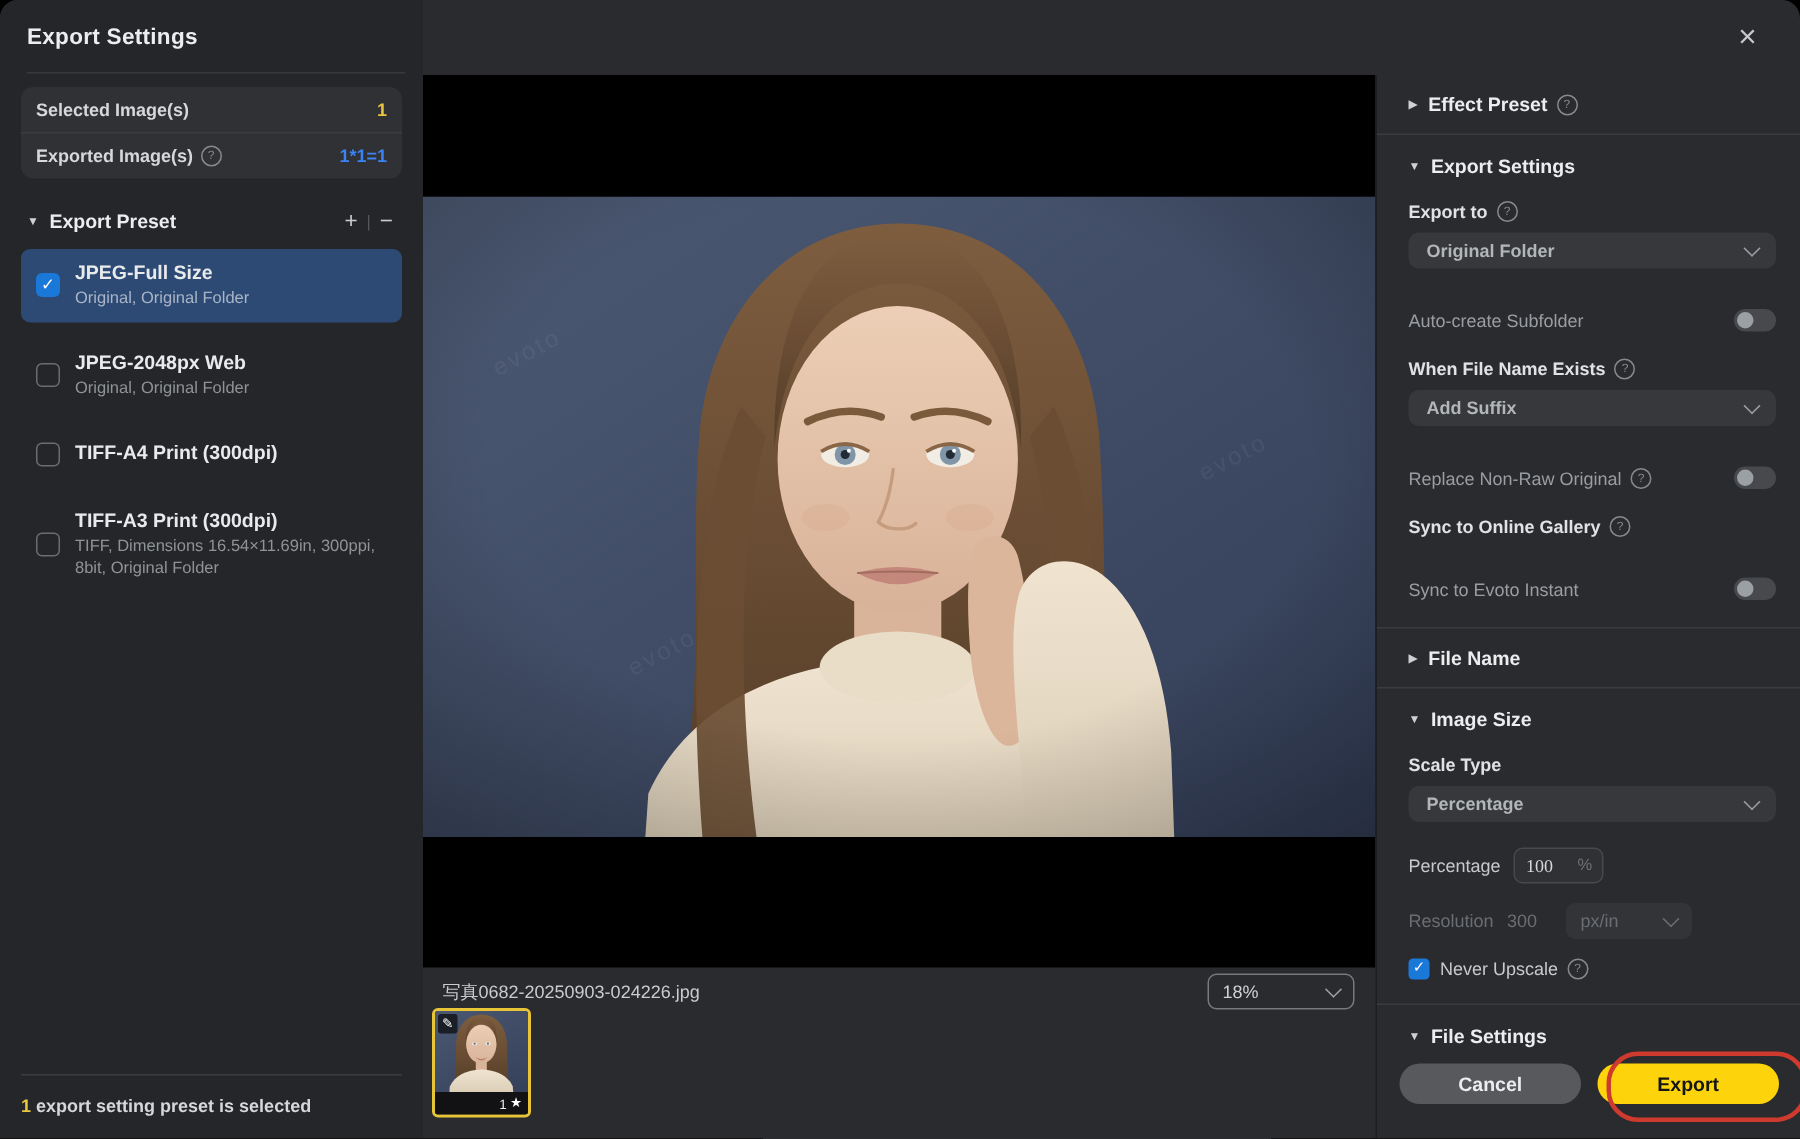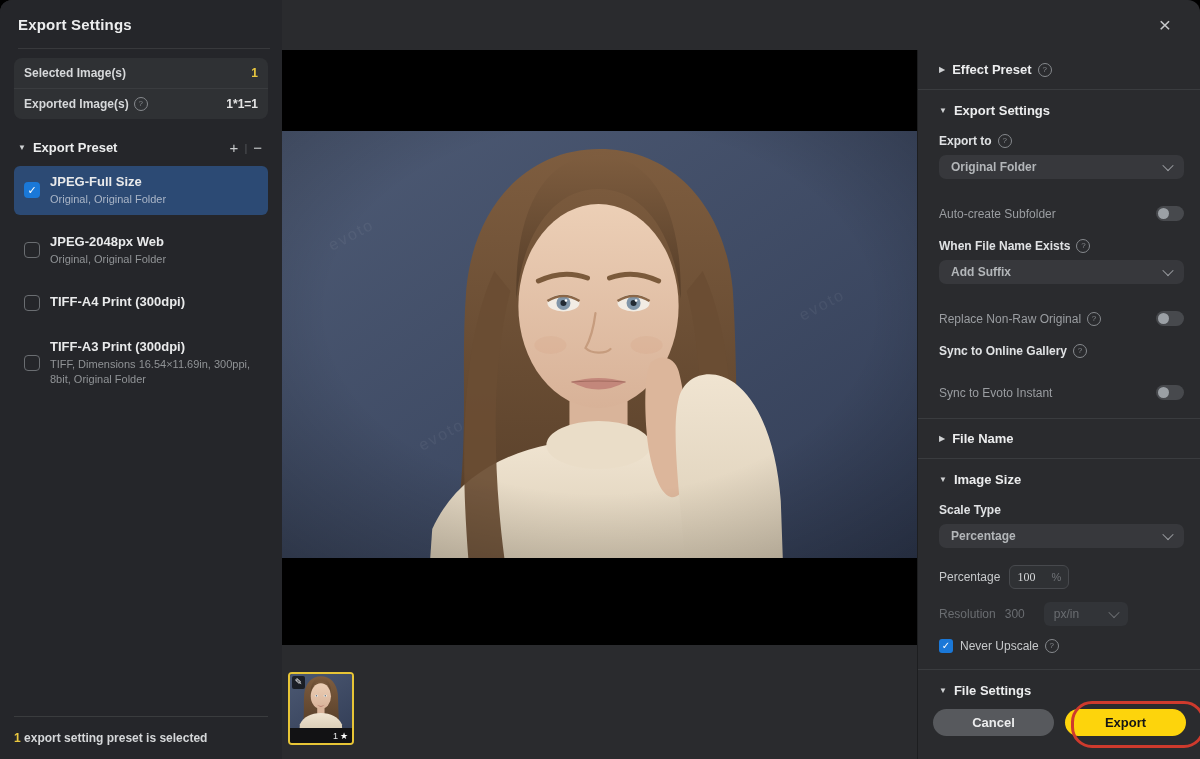--- a/index.html
+++ b/index.html
@@ -10,21 +10,21 @@
   .dlg-title{position:absolute;left:18px;top:16px;font-size:15px;font-weight:700;color:#ecedee;letter-spacing:.2px;}
   .close-btn{position:absolute;right:22px;top:12px;width:26px;height:26px;color:#c6c8ca;font-size:21px;line-height:26px;text-align:center;cursor:pointer;}
 
   
   .left-panel{position:absolute;left:0;top:0;width:282px;height:759px;background:#25262a;}
   .lp-head-space{height:48px;border-bottom:1px solid #38393c;margin:0 12px 0 18px;}
   .summary-card{margin:9px 14px 20px 14px;background:#2f3134;border-radius:8px;overflow:hidden;}
   .summary-row{display:flex;align-items:center;justify-content:space-between;height:30px;padding:0 10px;}
   .summary-row + .summary-row{border-top:1px solid #3a3c3f;}
   .summary-label{font-size:12px;font-weight:700;color:#d6d8da;display:flex;align-items:center;gap:5px;}
-  .summary-value{font-size:12px;font-weight:700;color:#e5e5e5;}
+  .summary-value{font-size:12px;font-weight:700;color:#3b82f6;}
   .summary-value.yellow{color:#e9c73f;}
   .lp-preset-head{display:flex;align-items:center;margin:0 14px 10px 18px;}
   .tri{font-size:8px;color:#cfd1d3;margin-right:7px;}
   .lp-preset-title{font-size:13px;font-weight:700;color:#ecedee;flex:1;}
   .pm-btn{font-size:15px;color:#c9cbcd;padding:0 6px;cursor:pointer;}
   .pm-sep{color:#55575a;font-size:11px;}
   .preset-list{margin:0 14px;}
   .preset-item{display:flex;align-items:center;gap:10px;padding:8px 8px 8px 10px;border-radius:6px;margin-bottom:11px;cursor:pointer;}
   .preset-item.selected{background:#2c4a74;}
   .cbx{flex:0 0 auto;width:16px;height:16px;border-radius:4px;border:1.5px solid #6a6d71;box-sizing:border-box;}
@@ -219,20 +219,27 @@
         <ellipse cx="316" cy="314" rx="52" ry="24" fill="#eaddc8"></ellipse>
         <path d="M212,140 C184,200 176,300 186,427 L222,427 C208,320 212,220 228,160 Z" fill="#6a4d33" opacity="0.92"></path>
         <path d="M420,140 C448,200 456,300 446,427 L410,427 C424,320 420,220 404,160 Z" fill="#6a4d33" opacity="0.92"></path>
         <path d="M368,232 C378,222 392,226 396,240 C402,262 406,300 406,330 C406,355 398,368 388,366 C376,363 366,330 364,300 C362,272 362,244 368,232 Z" fill="#dcb69b"></path>
         <path d="M500,427 L498,370 C494,315 478,272 452,252 C430,236 402,242 396,268 C388,300 398,370 402,427 Z" fill="url(#swG)"></path>
         <rect width="634" height="427" fill="url(#vigG)"></rect>
       </svg>
     </div>
   </div>
 
+  <div class="filename-row">
+    <span class="filename">写真0682-20250903-024226.jpg</span>
+    <div class="zoom-select">
+      <span>18%</span>
+      <span class="chev"></span>
+    </div>
+  </div>
 
   <div class="thumb">
     <div class="thumb-img">
       <svg viewBox="60 0 514 427" width="62" height="54" preserveAspectRatio="xMidYMid slice">
         <rect width="634" height="427" fill="url(#bgG)"></rect>
         <path d="M317,18 C245,18 192,74 184,158 C177,248 190,320 168,427 L468,427 C450,320 456,248 450,158 C442,74 389,18 317,18 Z" fill="url(#hairG)"></path>
         <rect x="287" y="238" width="58" height="78" fill="#d9b49a"></rect>
         <ellipse cx="316" cy="175" rx="80" ry="102" fill="url(#skinG)"></ellipse>
         <path d="M234,168 C232,70 268,24 316,24 C364,24 400,70 398,168 C392,104 362,58 316,58 C270,58 240,104 234,168 Z" fill="url(#hairG)"></path>
         <ellipse cx="281" cy="172" rx="14" ry="8" fill="#f1ece4"></ellipse>

